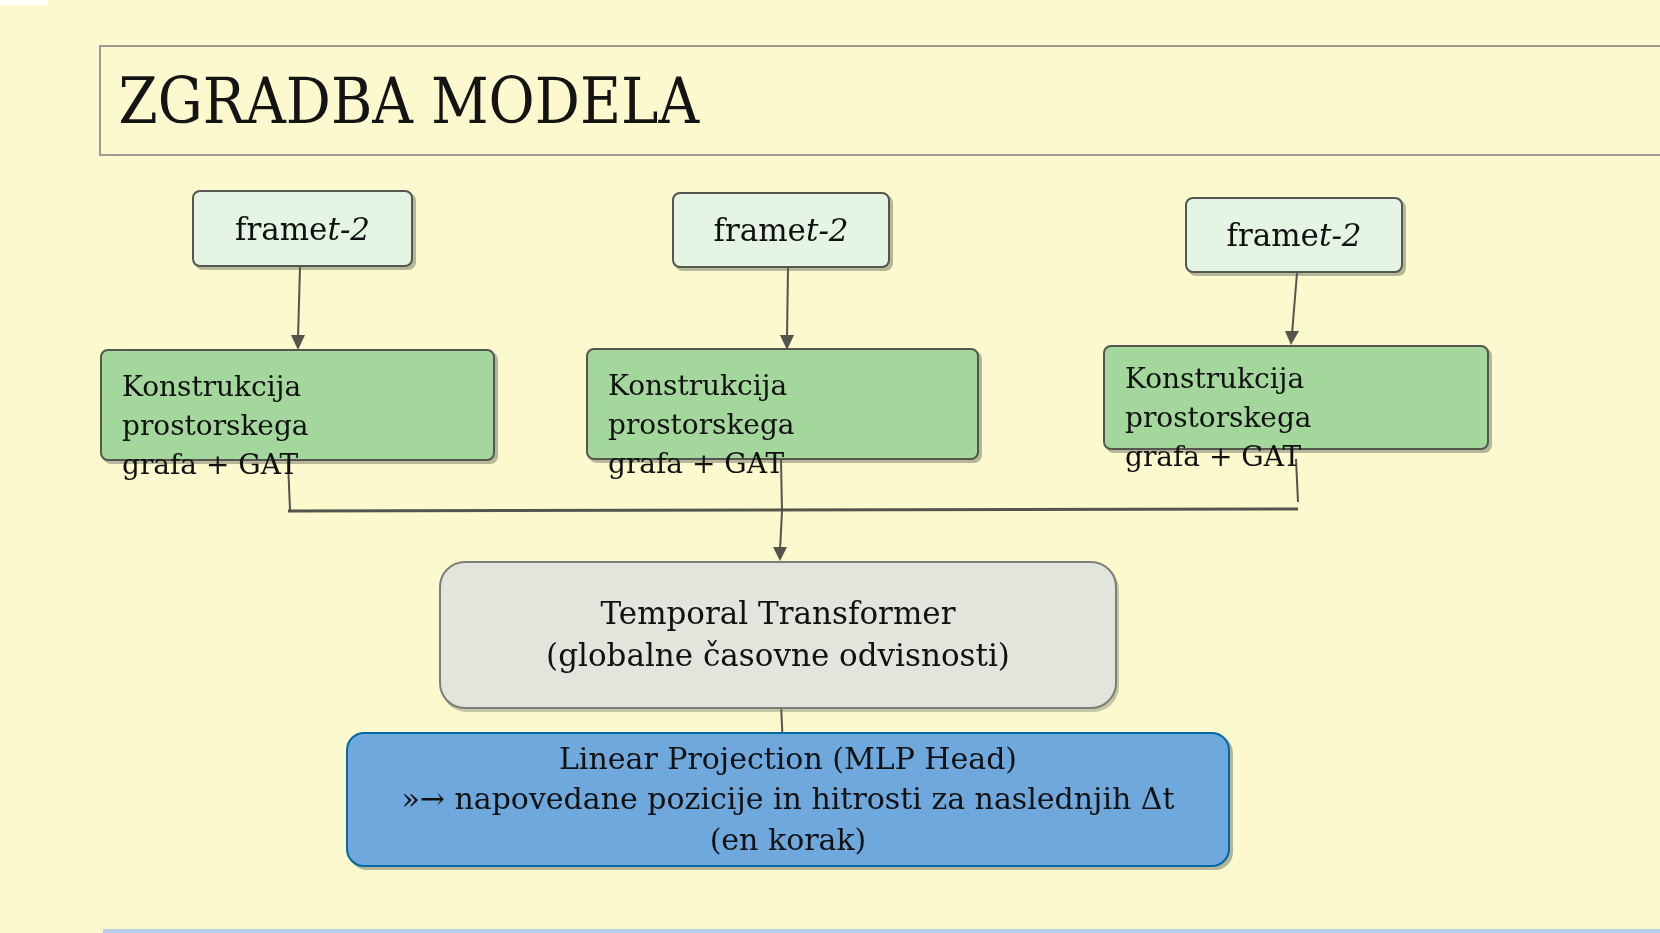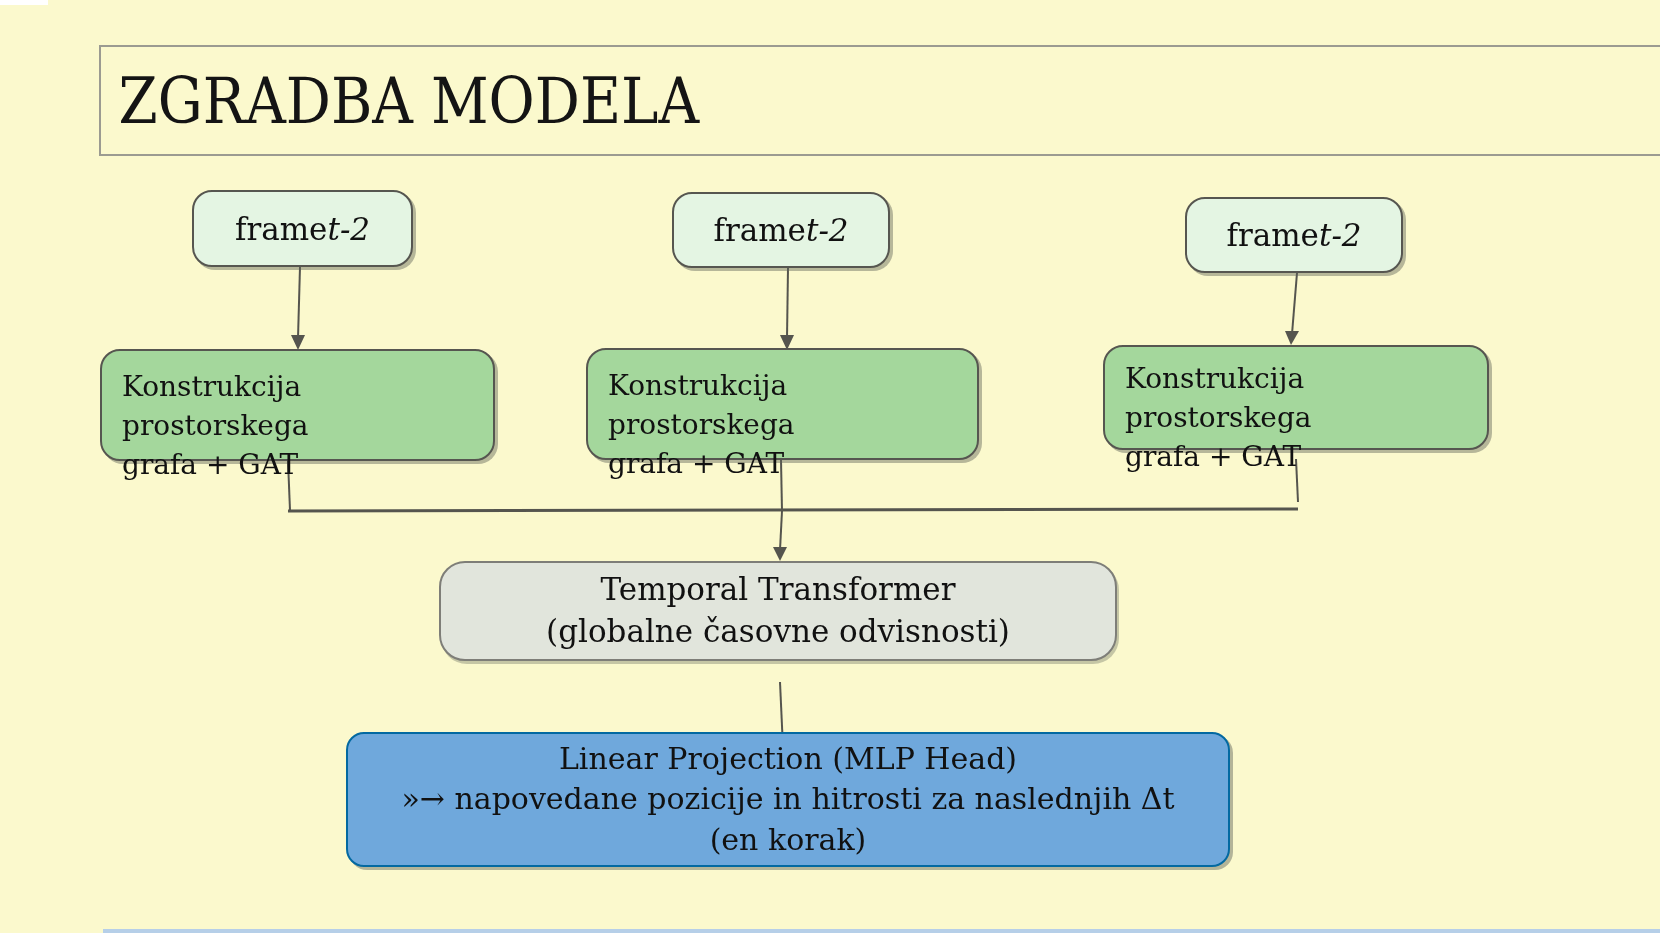--- a/index.html
+++ b/index.html
@@ -36,21 +36,21 @@
     transform: scaleX(0.88);
     transform-origin: left center;
     white-space: nowrap;
     color: #141414;
   }
 
   
   .node {
     box-sizing: border-box;
     border: 2px solid #565650;
-    border-radius: 20px;
+    border-radius: 8px;
     box-shadow: 3px 3px 0 rgba(98, 103, 92, 0.45);
   }
 
   
   .frame-box {
     background: #E4F5E3;
     display: flex;
     align-items: center;
     justify-content: center;
     font-size: 31px;
@@ -67,21 +67,21 @@
     line-height: 1.4;
     padding: 16px 14px 10px 20px;
     white-space: pre-line;
   }
   .g1 { left: 100px; top: 349px; width: 395px; height: 112px; }
   .g2 { left: 586px; top: 348px; width: 393px; height: 112px; }
   .g3 { left: 1103px; top: 345px; width: 386px; height: 105px; padding-top: 12px; }
 
   
   .temporal-box {
-    left: 439px; top: 561px; width: 678px; height: 100px;
+    left: 439px; top: 561px; width: 678px; height: 148px;
     background: #E1E5DC;
     border: 2px solid #7e7e78;
     border-radius: 26px;
     box-sizing: border-box;
     display: flex;
     align-items: center;
     justify-content: center;
     text-align: center;
     font-size: 31px;
     line-height: 1.35;

